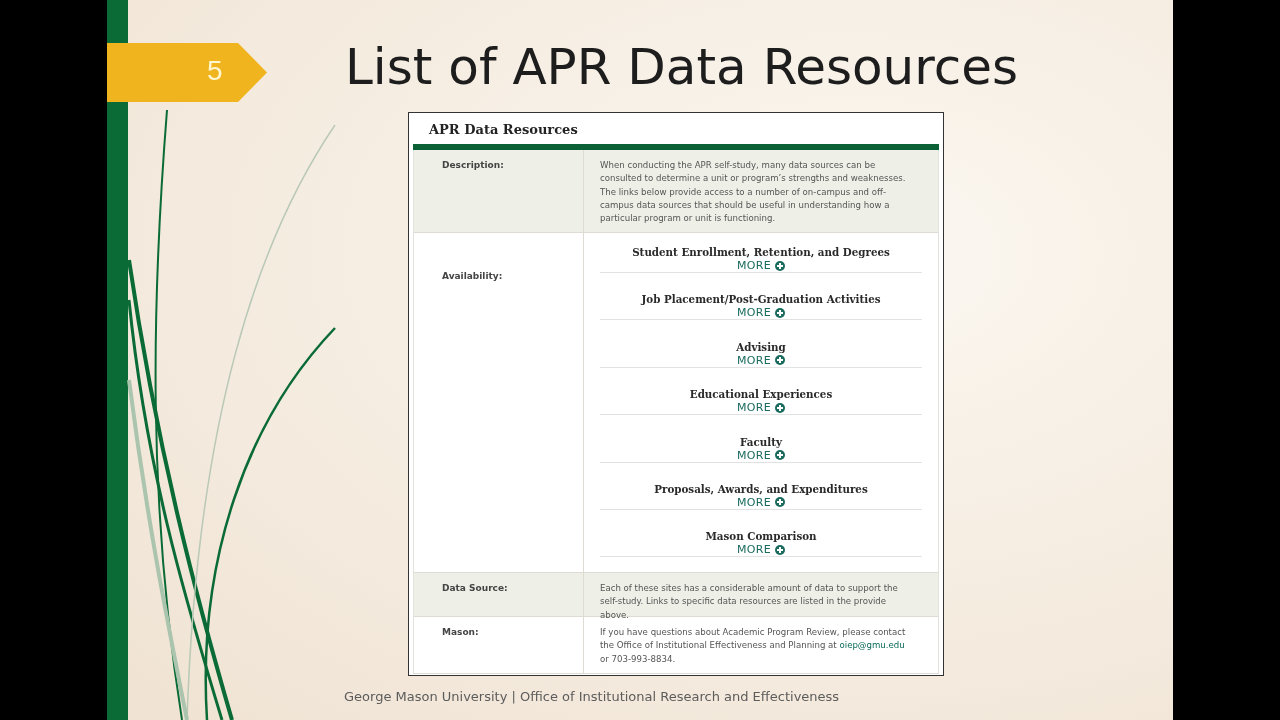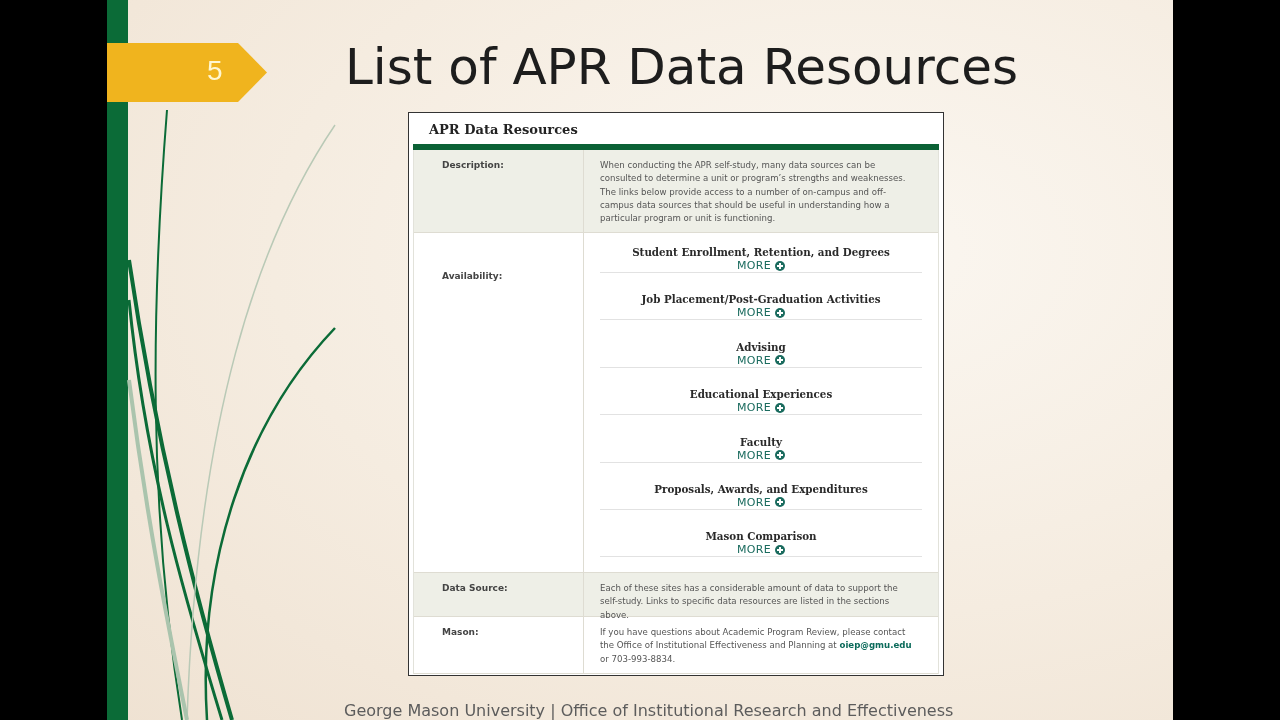--- a/index.html
+++ b/index.html
@@ -14,29 +14,29 @@
   .title{position:absolute;left:238px;top:38px;font-family:"DejaVu Sans",sans-serif;font-size:50px;color:#1d1d1d;letter-spacing:0px;font-weight:normal;}
   .card{position:absolute;left:301px;top:112px;width:536px;height:564px;background:#fff;border:1px solid #333;box-sizing:border-box;}
   .card-head{height:31px;padding:9px 0 0 20px;box-sizing:border-box;font-family:"DejaVu Serif",serif;font-weight:bold;font-size:13px;color:#222;}
   .card-rule{margin:0 4px;height:6px;background:#0b6135;}
   .tbl{margin:0 4px;border-left:1px solid #e2e2da;border-right:1px solid #e2e2da;}
   .row{display:flex;border-bottom:1px solid #dedcd2;}
   .row.shade{background:#eeefe7;}
   .lbl{width:158px;padding:10px 0 0 16px;box-sizing:border-box;border-right:1px solid #dedcd2;
     font-family:"DejaVu Sans",sans-serif;font-size:9px;font-weight:bold;color:#444;margin-left:12px;}
   .val{flex:1;padding:9px 24px 8px 16px;font-family:"DejaVu Sans",sans-serif;font-size:8.6px;line-height:13.3px;color:#555;}
-  .val a{color:#0a6a5a;font-weight:bold;text-decoration:none;}
+  .val a{color:#0a6a5a;font-weight:normal;text-decoration:none;}
   .avail-list{padding:13px 16px 0 16px;}
   .item{display:flex;justify-content:space-between;align-items:center;height:26px;border-bottom:1.5px solid #e2e2e2;margin-bottom:20.4px;flex-direction:column;}
   .item-title{font-family:"DejaVu Serif",serif;font-weight:bold;font-size:10.3px;color:#2a2a2a;}
   .more{display:flex;align-items:center;gap:4px;font-family:"DejaVu Sans",sans-serif;font-size:11px;color:#1a6b5e;letter-spacing:0.3px;cursor:pointer;}
   .plus{width:10px;height:10px;border-radius:50%;background:#1a6b5e;position:relative;}
   .plus:before{content:"";position:absolute;left:2px;top:4px;width:6px;height:2px;background:#fff;}
   .plus:after{content:"";position:absolute;left:4px;top:2px;width:2px;height:6px;background:#fff;}
-  .footer{position:absolute;left:237px;top:689px;font-family:"DejaVu Sans",sans-serif;font-size:16px;color:#5c5c5c;margin-top:12px;}
+  .footer{position:absolute;left:237px;top:689px;font-family:"DejaVu Sans",sans-serif;font-size:13px;color:#5c5c5c;}
 </style>
 </head>
 <body>
 
 <div class="slide">
   <div class="green-bar"></div>
 
   <svg class="deco" viewBox="0 0 260 720">
     <path d="M60 110 C 45 300, 40 500, 75 720" stroke="#0b6b37" stroke-width="2" fill="none"></path>
     <path d="M22 260 C 50 450, 90 600, 125 720" stroke="#0b6b37" stroke-width="4" fill="none"></path>
@@ -112,21 +112,21 @@
             <span class="more">
                 <span>MORE</span>
                 <span class="plus"></span>
               </span>
           </div>
         </div>
       </div>
 
       <div class="row shade" style="height:43px">
         <div class="lbl">Data Source:</div>
-        <div class="val">Each of these sites has a considerable amount of data to support the self-study. Links to specific data resources are listed in the sections above.</div>
+        <div class="val">Each of these sites has a considerable amount of data to support the self-study. Links to specific data resources are listed in the provide above.</div>
       </div>
 
       <div class="row" style="height:56px">
         <div class="lbl">Mason:</div>
         <div class="val"><span>If you have questions about Academic Program Review, please contact the Office of Institutional Effectiveness and Planning at </span><a>oiep@gmu.edu</a><span> or 703-993-8834.</span></div>
       </div>
     </div>
   </div>
 
   <div class="footer">George Mason University | Office of Institutional Research and Effectiveness</div>

